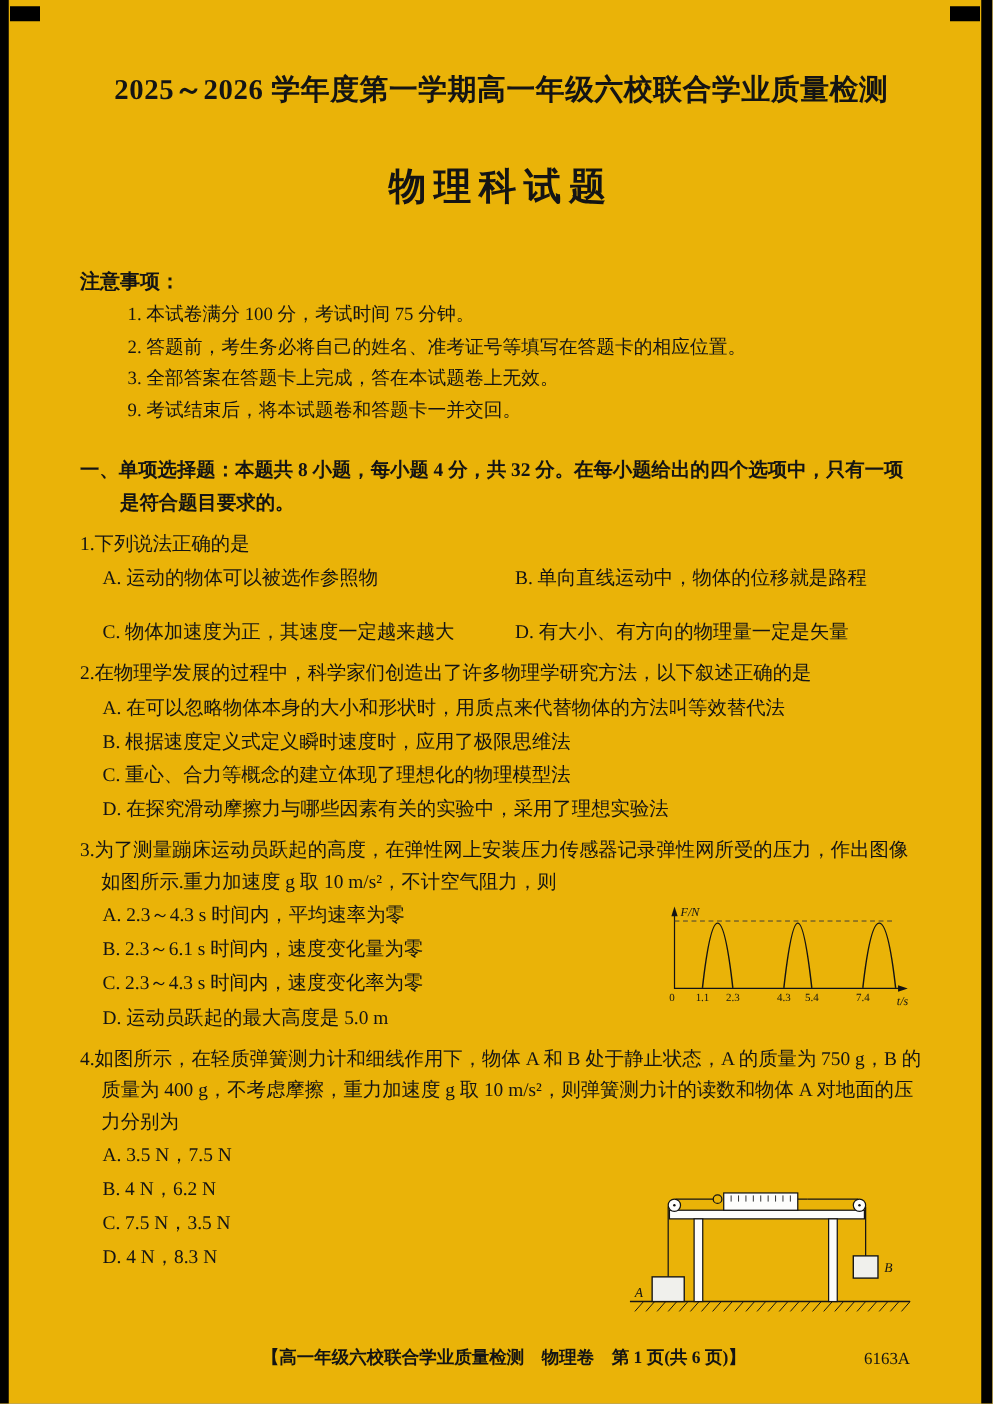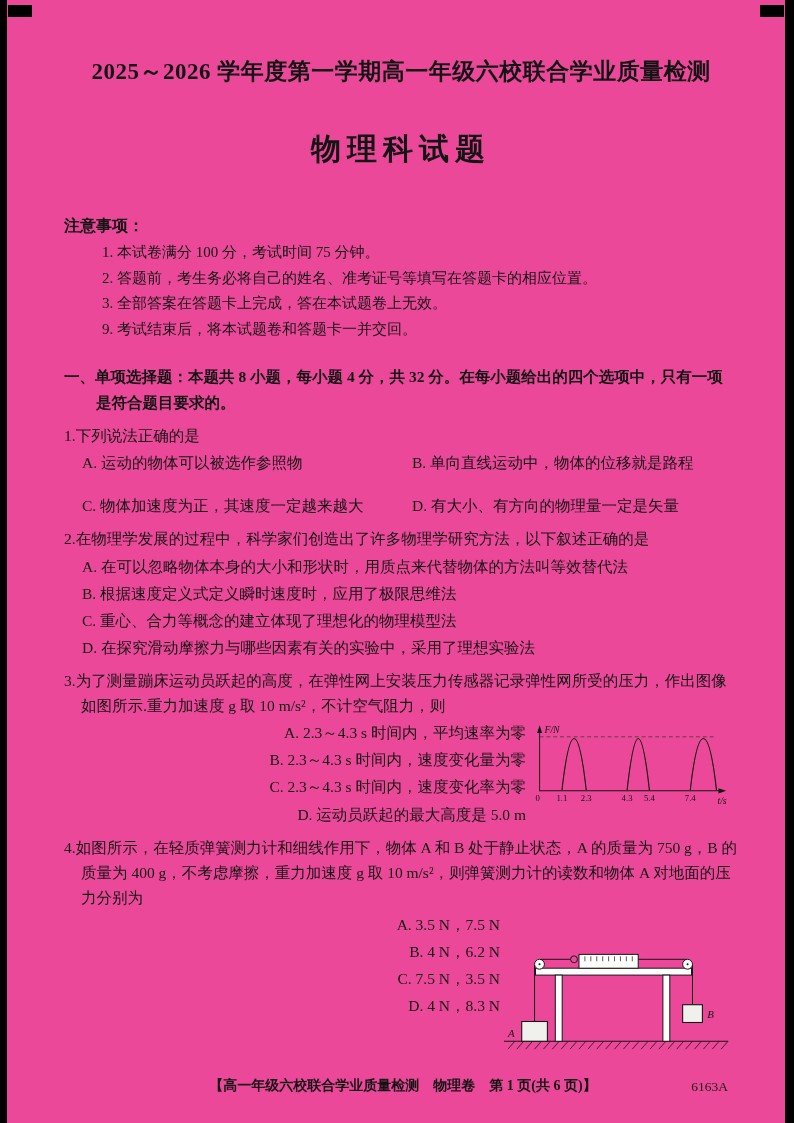--- a/index.html
+++ b/index.html
@@ -1,19 +1,19 @@
 <!DOCTYPE html>
 <html><head>
 <meta charset="utf-8">
 <style>
   * { margin:0; padding:0; box-sizing:border-box; }
   html,body { background:#9a9a9a; }
   .page {
     width:794px; height:1123px; margin:0 auto; position:relative;
-    background:#ec4899; overflow:hidden; color:#141414;
+    background:#eab308; overflow:hidden; color:#141414;
     font-family:"Liberation Serif","DejaVu Serif",serif;
   }
   .edge { position:absolute; top:0; bottom:0; background:#000; }
   .edge-left  { left:0; width:7px; }
   .edge-right { right:0; width:9px; }
   .corner { position:absolute; top:5px; height:12px; width:24px; background:#000; }
   .corner-tl { left:8px; }
   .corner-tr { right:10px; }
 
   .content { position:absolute; left:64px; right:56px; top:56px; }
@@ -27,21 +27,21 @@
 
   .section-heading { margin-top:24px; font-weight:bold; font-size:15.5px; line-height:1.65;
     padding-left:32px; text-indent:-32px; }
 
   .question { margin-top:8px; font-size:15.5px; line-height:1.62; }
   .q-stem { padding-left:17px; text-indent:-17px; }
   .q-opts { padding-left:18px; }
   .opt { margin-top:2px; }
   .opts-grid { display:grid; grid-template-columns:330px 1fr; padding-left:18px; row-gap:16px; }
 
-  .q-row { display:flex; align-items:flex-start;text-align:right; }
+  .q-row { display:flex; align-items:flex-start; }
   .q-row .q-opts { flex:1 1 auto; }
   .figure { flex:0 0 auto; }
   .graph-figure { margin-top:2px; margin-right:4px; }
   .diagram-figure { margin-top:0px; margin-right:6px; }
 
   svg { display:block; }
   svg text { font-family:"Liberation Serif","DejaVu Serif",serif; fill:#141414; }
 
   .footer-text { position:absolute; left:12px; right:0; bottom:28px; text-align:center;
     font-size:14px; font-weight:bold; }
@@ -89,21 +89,21 @@
         <div class="opt">C. 重心、合力等概念的建立体现了理想化的物理模型法</div>
         <div class="opt">D. 在探究滑动摩擦力与哪些因素有关的实验中，采用了理想实验法</div>
       </div>
     </div>
 
     <div class="question">
       <div class="q-stem">3.为了测量蹦床运动员跃起的高度，在弹性网上安装压力传感器记录弹性网所受的压力，作出图像如图所示.重力加速度 g 取 10 m/s²，不计空气阻力，则</div>
       <div class="q-row">
         <div class="q-opts">
           <div class="opt">A. 2.3～4.3 s 时间内，平均速率为零</div>
-          <div class="opt">B. 2.3～4.3 s 时间内，速度变化量为零</div>
+          <div class="opt">B. 2.3～6.1 s 时间内，速度变化量为零</div>
           <div class="opt">C. 2.3～4.3 s 时间内，速度变化率为零</div>
           <div class="opt">D. 运动员跃起的最大高度是 5.0 m</div>
         </div>
         <div class="figure graph-figure">
           <svg width="208" height="90" viewBox="0 0 214 90">
 
             <line x1="14" y1="71.5" x2="202" y2="71.5" stroke="#141414" stroke-width="1"></line>
             <polygon points="206,71.5 198,68.8 198,74.2" fill="#141414"></polygon>
             <line x1="14" y1="72" x2="14" y2="8" stroke="#141414" stroke-width="1"></line>
             <polygon points="14,4 11.4,12 16.6,12" fill="#141414"></polygon>

